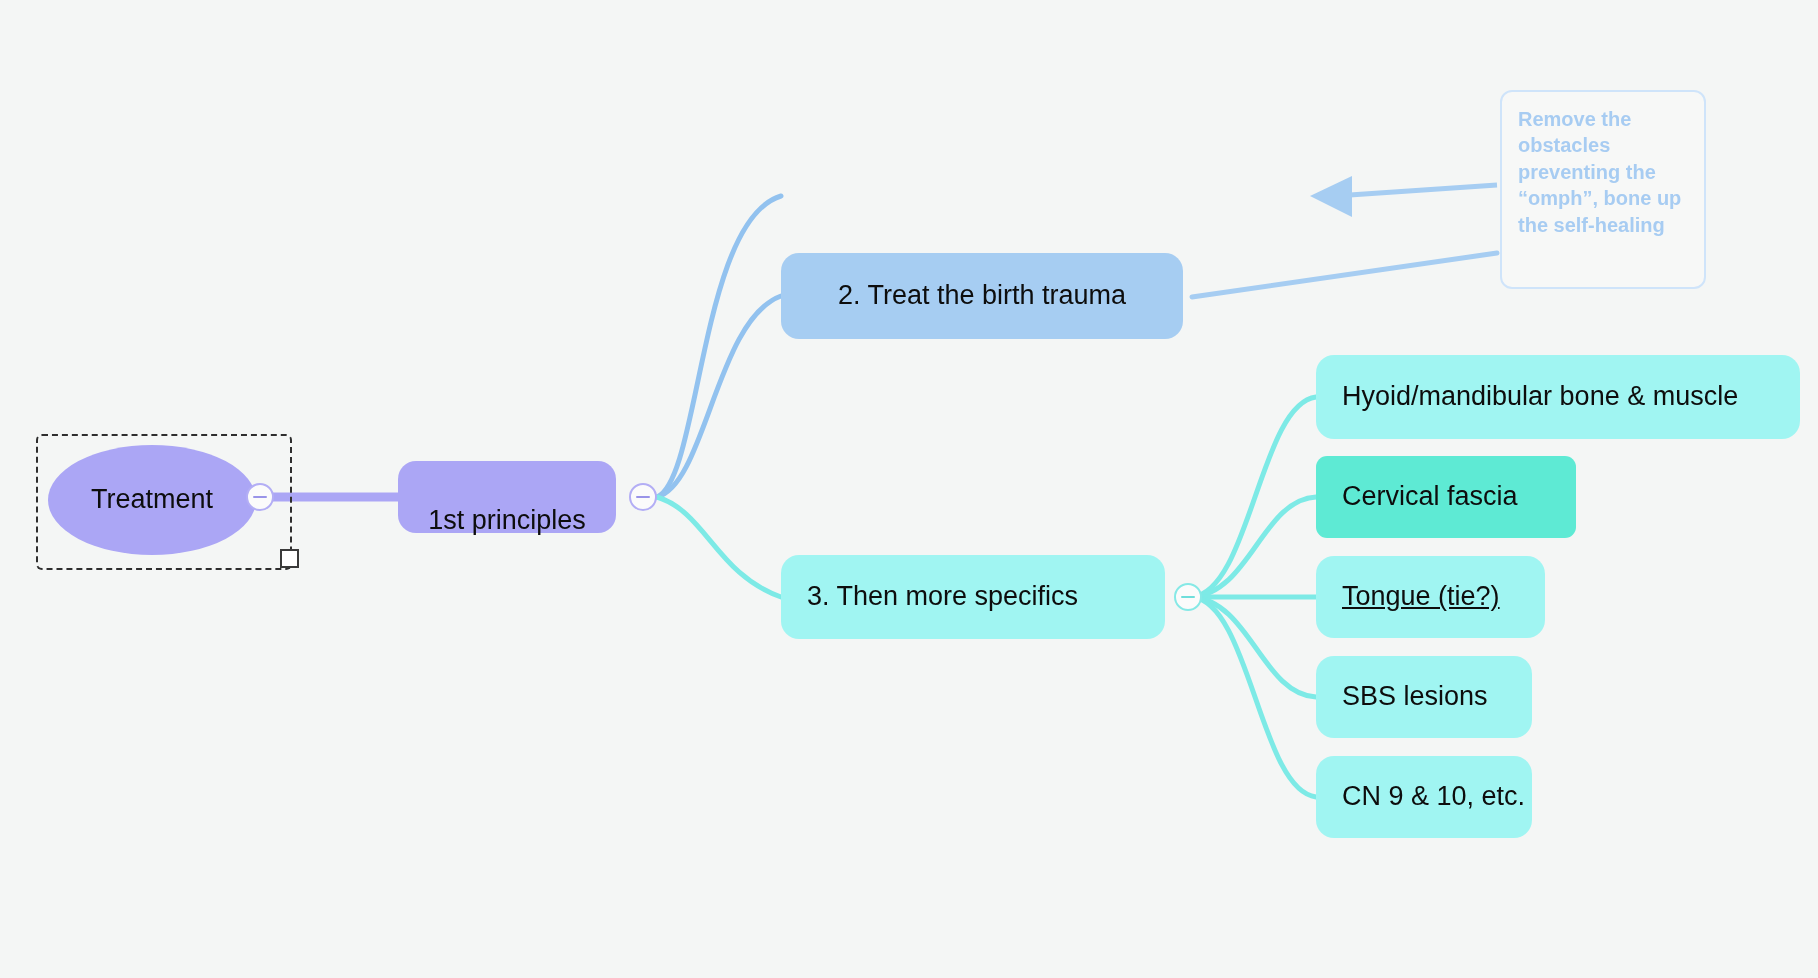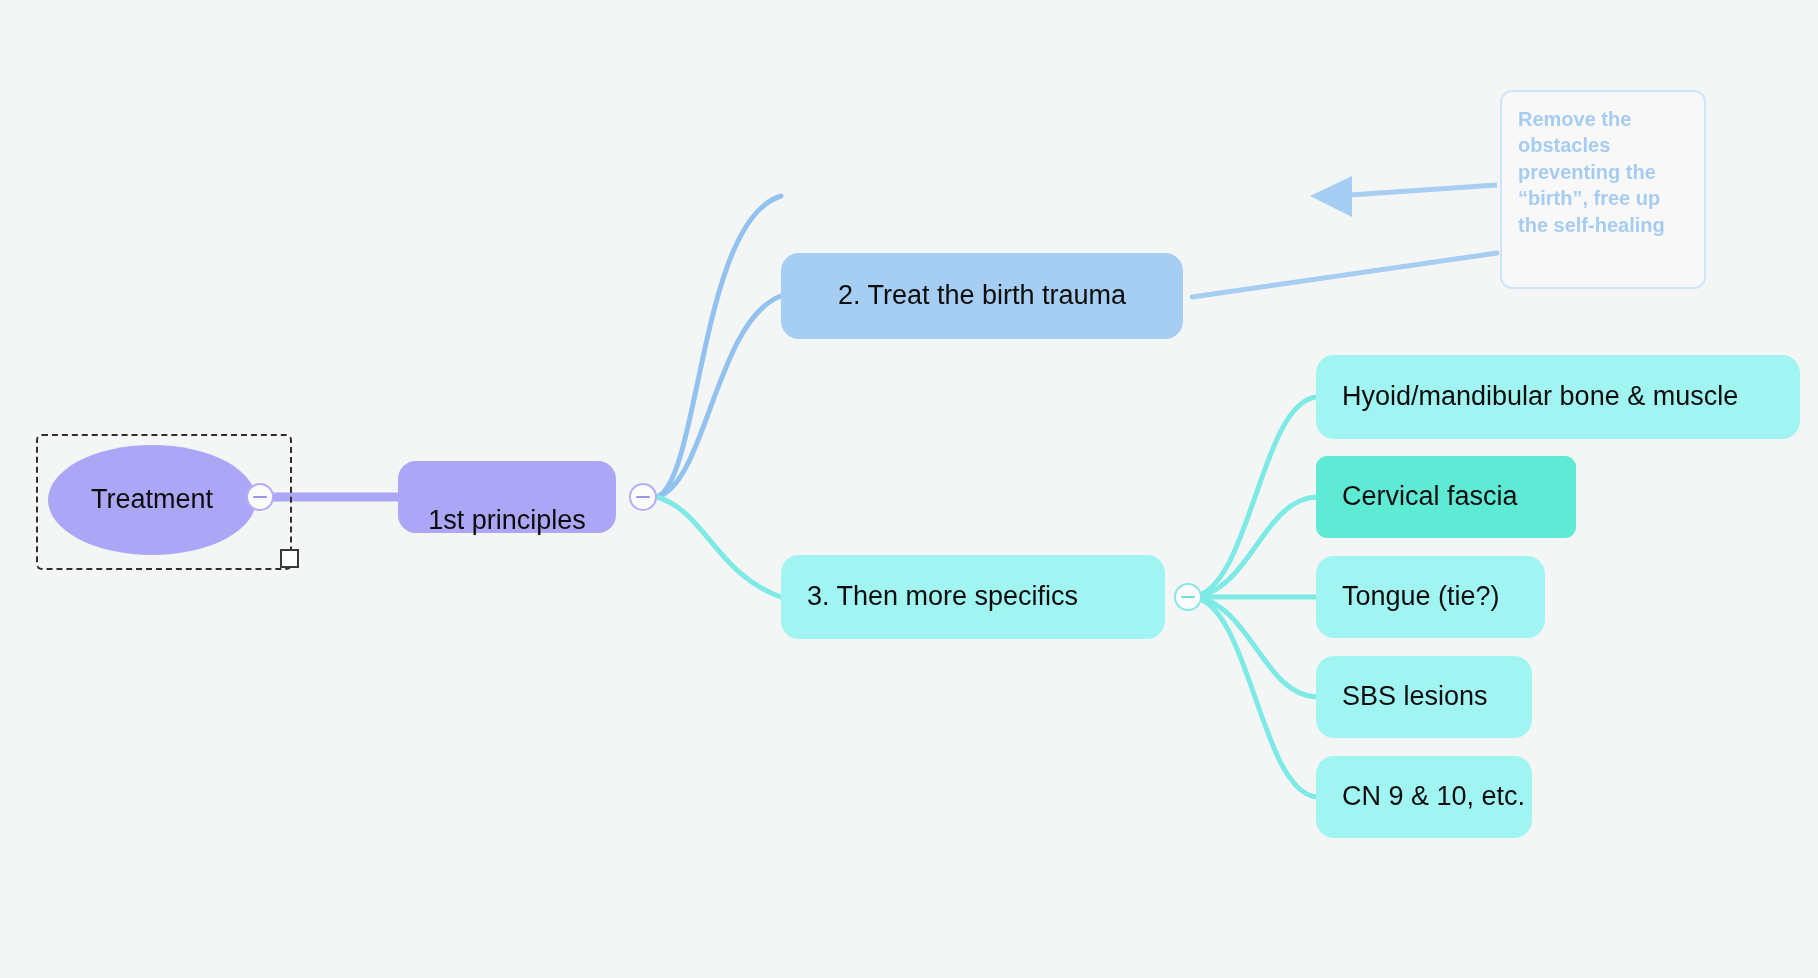--- a/index.html
+++ b/index.html
@@ -175,29 +175,29 @@
   </div>
 
   <div class="node node-rect leading" style="left:1316px; top:355px; width:484px; height:84px; background:#a0f5f2;">
     <span class="label">Hyoid/mandibular bone &amp; muscle</span>
   </div>
 
   <div class="node node-rect leading" style="left:1316px; top:456px; width:260px; height:82px; background:#5eead4;border-radius:11px;">
     <span class="label">Cervical fascia</span>
   </div>
 
-  <div class="node node-rect leading" style="left:1316px; top:556px; width:229px; height:82px; background:#a0f5f2;">
+  <div class="node node-rect leading" style="left:1316px; top:556px; width:229px; height:82px; background:#a0f5f2;text-decoration:underline;">
     <span class="label">Tongue (tie?)</span>
   </div>
 
   <div class="node node-rect leading" style="left:1316px; top:656px; width:216px; height:82px; background:#a0f5f2;">
     <span class="label">SBS lesions</span>
   </div>
 
   <div class="node node-rect leading" style="left:1316px; top:756px; width:216px; height:82px; background:#a0f5f2;">
     <span class="label">CN 9 &amp; 10, etc.</span>
   </div>
 
   <div class="note" style="left:1500px; top:90px; width:206px; height:199px;">
-    <span class="label">Remove the obstacles preventing the “birth”, free up the self-healing</span>
+    <span class="label">Remove the obstacles preventing the “omph”, bone up the self-healing</span>
   </div>
 
 </div>
 
 </body></html>

